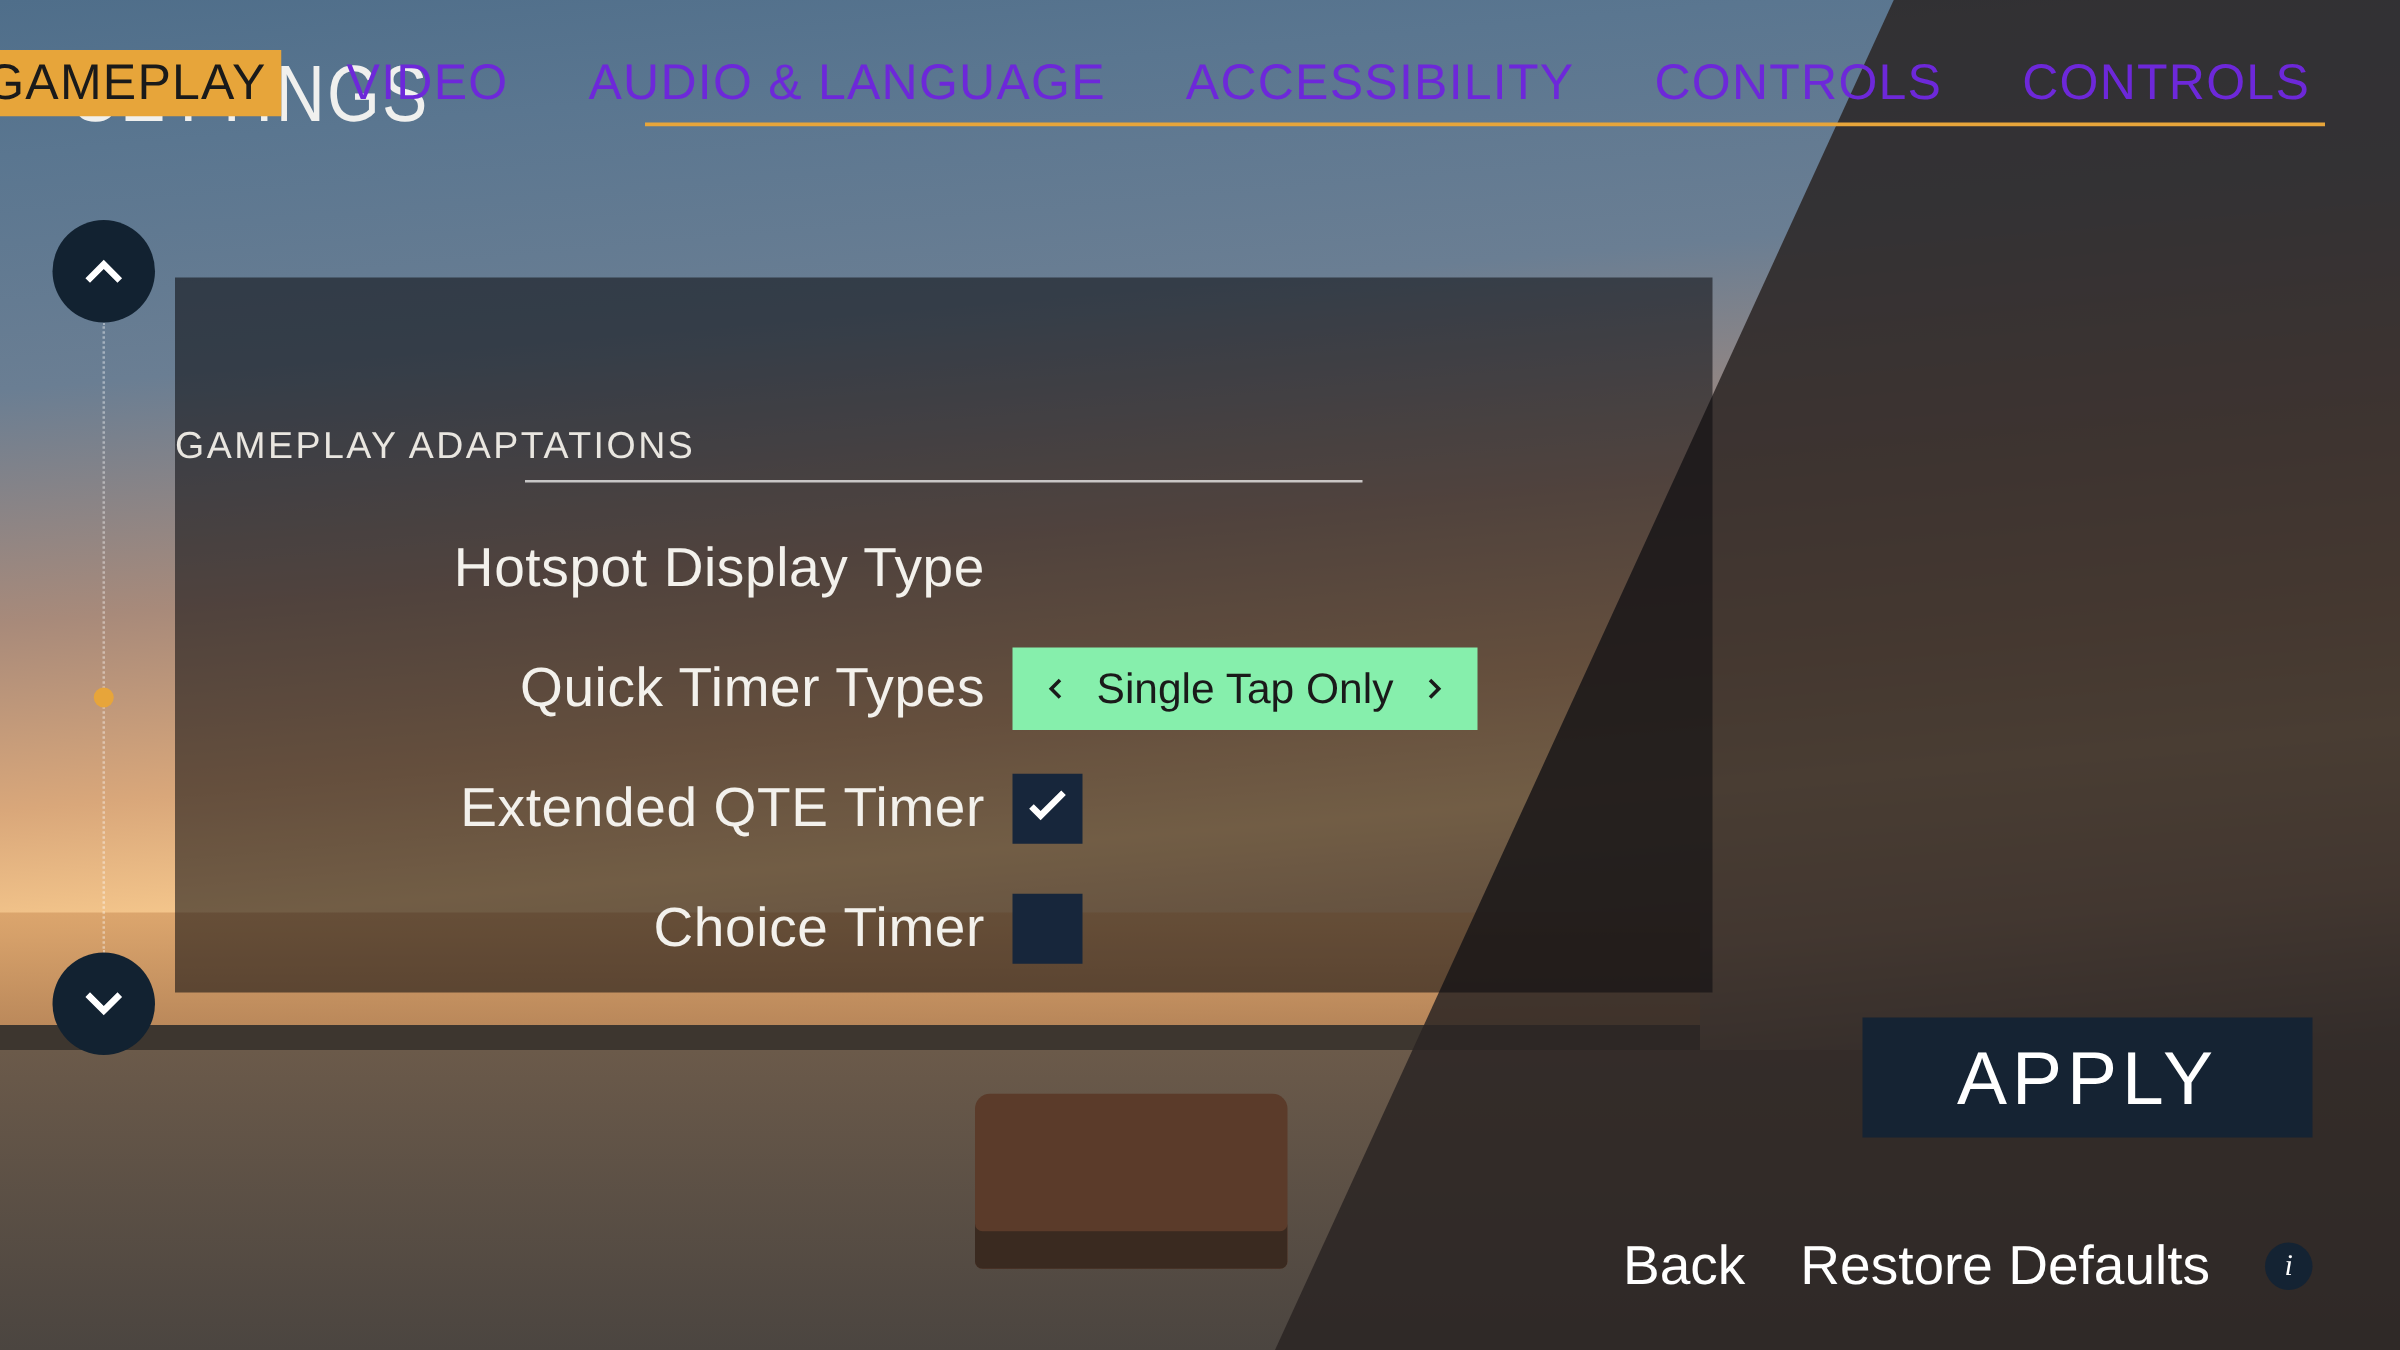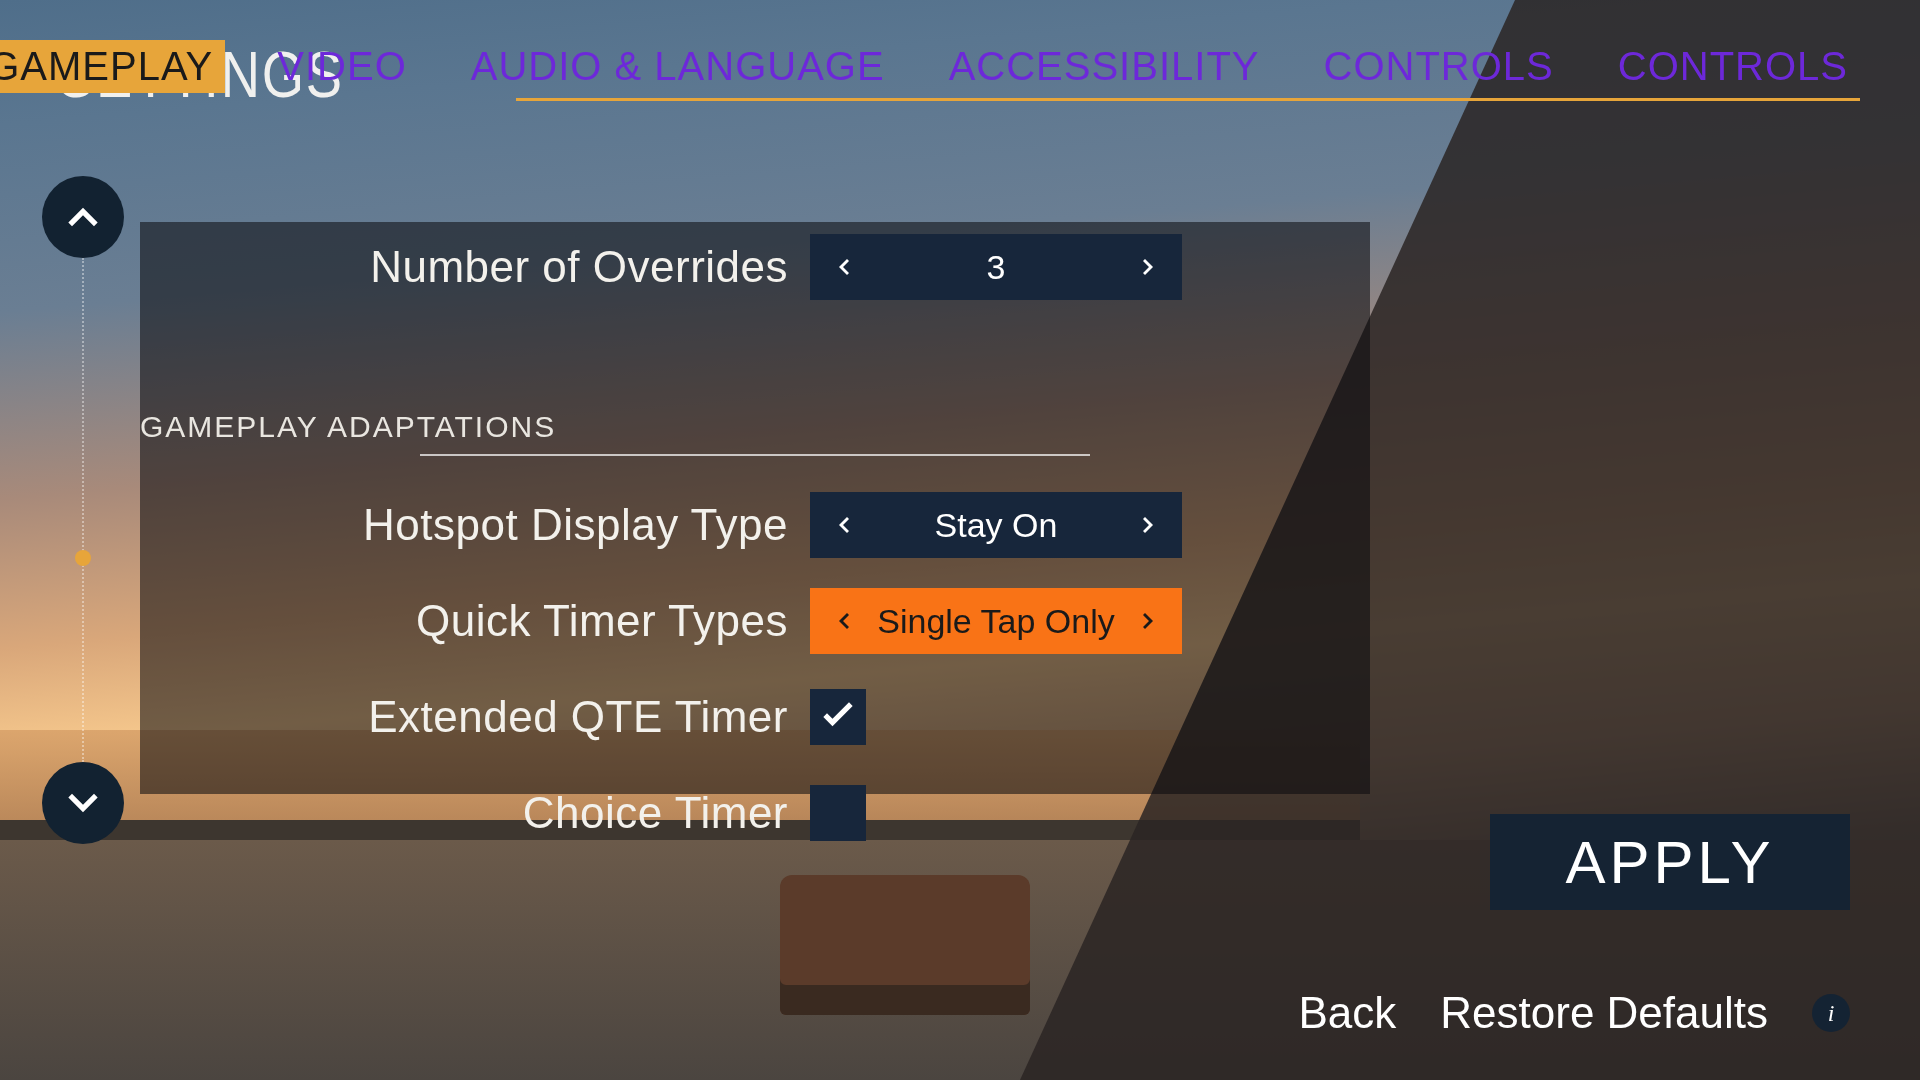--- a/index.html
+++ b/index.html
@@ -103,21 +103,21 @@
     flex:0 0 670px; text-align:right; padding-right:22px;
     font-size:44px; font-weight:400; color:#f3f1ec;
     font-family:"Arial Narrow","Segoe UI",sans-serif;
     letter-spacing:.5px;
   }
   .stepper {
     width:372px; height:66px; background:#17263b;
     display:flex; align-items:center; justify-content:space-between;
     padding:0 12px;
   }
-  .stepper.highlight { background:#f97316; }
+  .stepper.highlight { background:#86efac; }
   .stepper.highlight .stepper-val { color:#1a1a1a; }
   .stepper.highlight .chev { fill:#1a1a1a; }
   .stepper-val { font-size:34px; color:#fff; }
   .chev-btn { width:44px; height:44px; display:flex; align-items:center; justify-content:center; cursor:pointer;}
   .chev { width:24px; height:24px; fill:#fff; }
 
   .checkbox {
     width:56px; height:56px; background:#17263b;
     display:flex; align-items:center; justify-content:center; cursor:pointer;
   }
@@ -179,55 +179,26 @@
 <div class="dotline"></div>
 <div class="dot"></div>
 <div class="scroll-btn down">
   <svg viewBox="0 0 24 24">
       <path d="M4 9l8 8 8-8-2-2-6 6-6-6z"></path>
     </svg>
 </div>
 
 <div class="panel">
 
-  <div class="row">
-    <div class="row-label">Number of Overrides</div>
-    <div class="stepper">
-      <div class="chev-btn">
-          <svg class="chev" viewBox="0 0 24 24">
-            <path d="M15 4l-8 8 8 8 2-2-6-6 6-6z"></path>
-          </svg>
-        </div>
-      <div class="stepper-val">3</div>
-      <div class="chev-btn">
-          <svg class="chev" viewBox="0 0 24 24">
-            <path d="M9 4l8 8-8 8-2-2 6-6-6-6z"></path>
-          </svg>
-        </div>
-    </div>
-  </div>
 
   <div class="section-title">GAMEPLAY ADAPTATIONS</div>
   <div class="section-rule"></div>
 
   <div class="row">
     <div class="row-label">Hotspot Display Type</div>
-    <div class="stepper">
-      <div class="chev-btn">
-          <svg class="chev" viewBox="0 0 24 24">
-            <path d="M15 4l-8 8 8 8 2-2-6-6 6-6z"></path>
-          </svg>
-        </div>
-      <div class="stepper-val">Stay On</div>
-      <div class="chev-btn">
-          <svg class="chev" viewBox="0 0 24 24">
-            <path d="M9 4l8 8-8 8-2-2 6-6-6-6z"></path>
-          </svg>
-        </div>
-    </div>
   </div>
 
   <div class="row">
     <div class="row-label">Quick Timer Types</div>
     <div class="stepper highlight">
       <div class="chev-btn">
           <svg class="chev" viewBox="0 0 24 24">
             <path d="M15 4l-8 8 8 8 2-2-6-6 6-6z"></path>
           </svg>
         </div>

